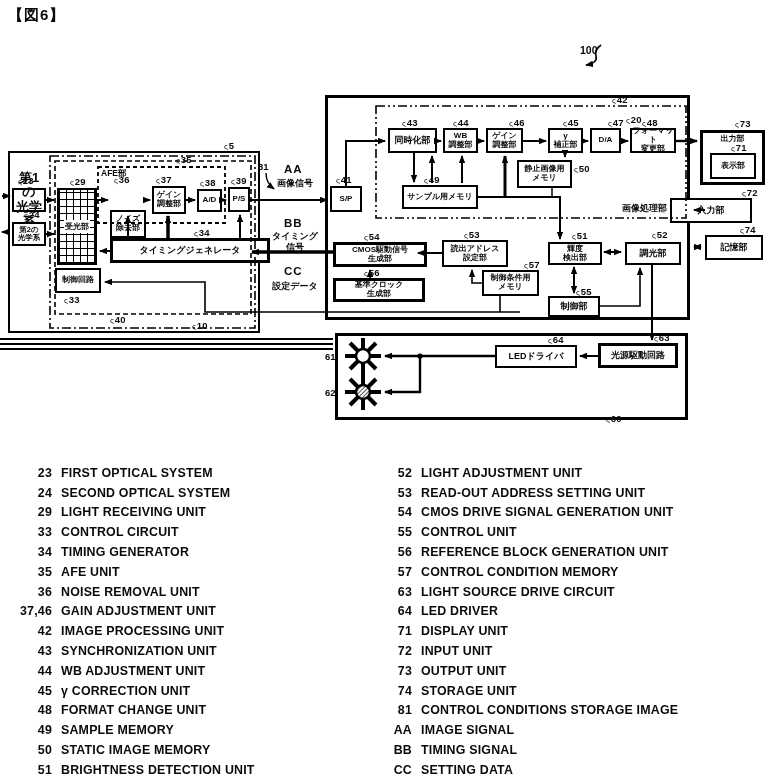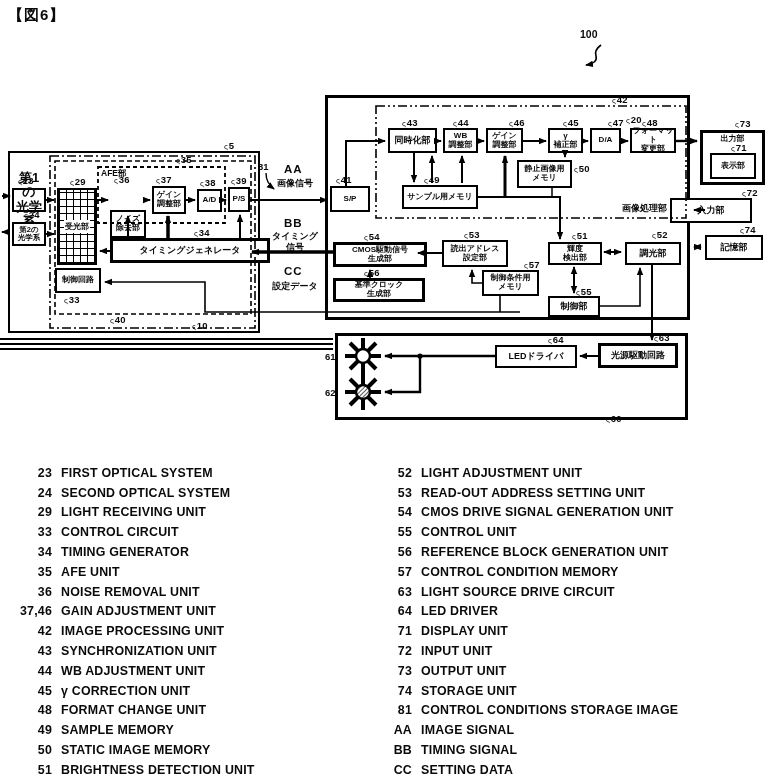--- a/index.html
+++ b/index.html
@@ -58,21 +58,21 @@
     <div class="inlabel" style="left:101px;top:168px;">AFE部</div>
     <div class="bx" style="left:110px;top:186px;width:36px;height:28px;margin-top:24px;">ノイズ
 除去部</div>
     <div class="bx" style="left:152px;top:186px;width:34px;height:28px;">ゲイン
 調整部</div>
     <div class="bx" style="left:197px;top:189px;width:25px;height:23px;">A/D</div>
     <div class="bx" style="left:228px;top:187px;width:22px;height:25px;">P/S</div>
     <div class="bx hv big" style="left:110px;top:238px;width:160px;height:25px;">タイミングジェネレータ</div>
     <div class="bx" style="left:55px;top:268px;width:46px;height:25px;">制御回路</div>
 
-    <div class="bx" style="left:330px;top:186px;width:40px;height:26px;">S/P</div>
+    <div class="bx" style="left:330px;top:186px;width:32px;height:26px;">S/P</div>
     <div class="bx big" style="left:388px;top:128px;width:49px;height:25px;">同時化部</div>
     <div class="bx" style="left:443px;top:128px;width:35px;height:25px;">WB
 調整部</div>
     <div class="bx" style="left:486px;top:128px;width:37px;height:25px;">ゲイン
 調整部</div>
     <div class="bx" style="left:548px;top:128px;width:35px;height:25px;">γ
 補正部</div>
     <div class="bx" style="left:590px;top:128px;width:31px;height:25px;">D/A</div>
     <div class="bx" style="left:630px;top:128px;width:46px;height:25px;">フォーマット
 変更部</div>
@@ -193,21 +193,21 @@
         <line x1="363" y1="399" x2="363" y2="410"></line>
           <line x1="358" y1="397" x2="350" y2="405"></line>
         <line x1="356" y1="392" x2="345" y2="392"></line>
           <line x1="358" y1="387" x2="350" y2="379"></line>
         <line x1="363" y1="385" x2="363" y2="374"></line>
           <line x1="368" y1="387" x2="376" y2="379"></line>
         <circle cx="363" cy="392" r="7" fill="url(#ht)" stroke-width="2.5"></circle>
       </g>
     </svg>
 
-    <div class="ref noleader" style="left:580px;top:28px;font-size:10.5px;">100</div>
+    <div class="ref noleader" style="left:580px;top:44px;font-size:10.5px;">100</div>
     <div class="ref" style="left:224px;top:140px;">5</div>
     <div class="ref" style="left:18px;top:175px;">23</div>
     <div class="ref" style="left:24px;top:209px;">24</div>
     <div class="ref" style="left:70px;top:176px;">29</div>
     <div class="ref" style="left:176px;top:154px;">35</div>
     <div class="ref" style="left:114px;top:174px;">36</div>
     <div class="ref" style="left:156px;top:174px;">37</div>
     <div class="ref" style="left:200px;top:177px;">38</div>
     <div class="ref" style="left:231px;top:175px;">39</div>
     <div class="ref" style="left:194px;top:227px;">34</div>

